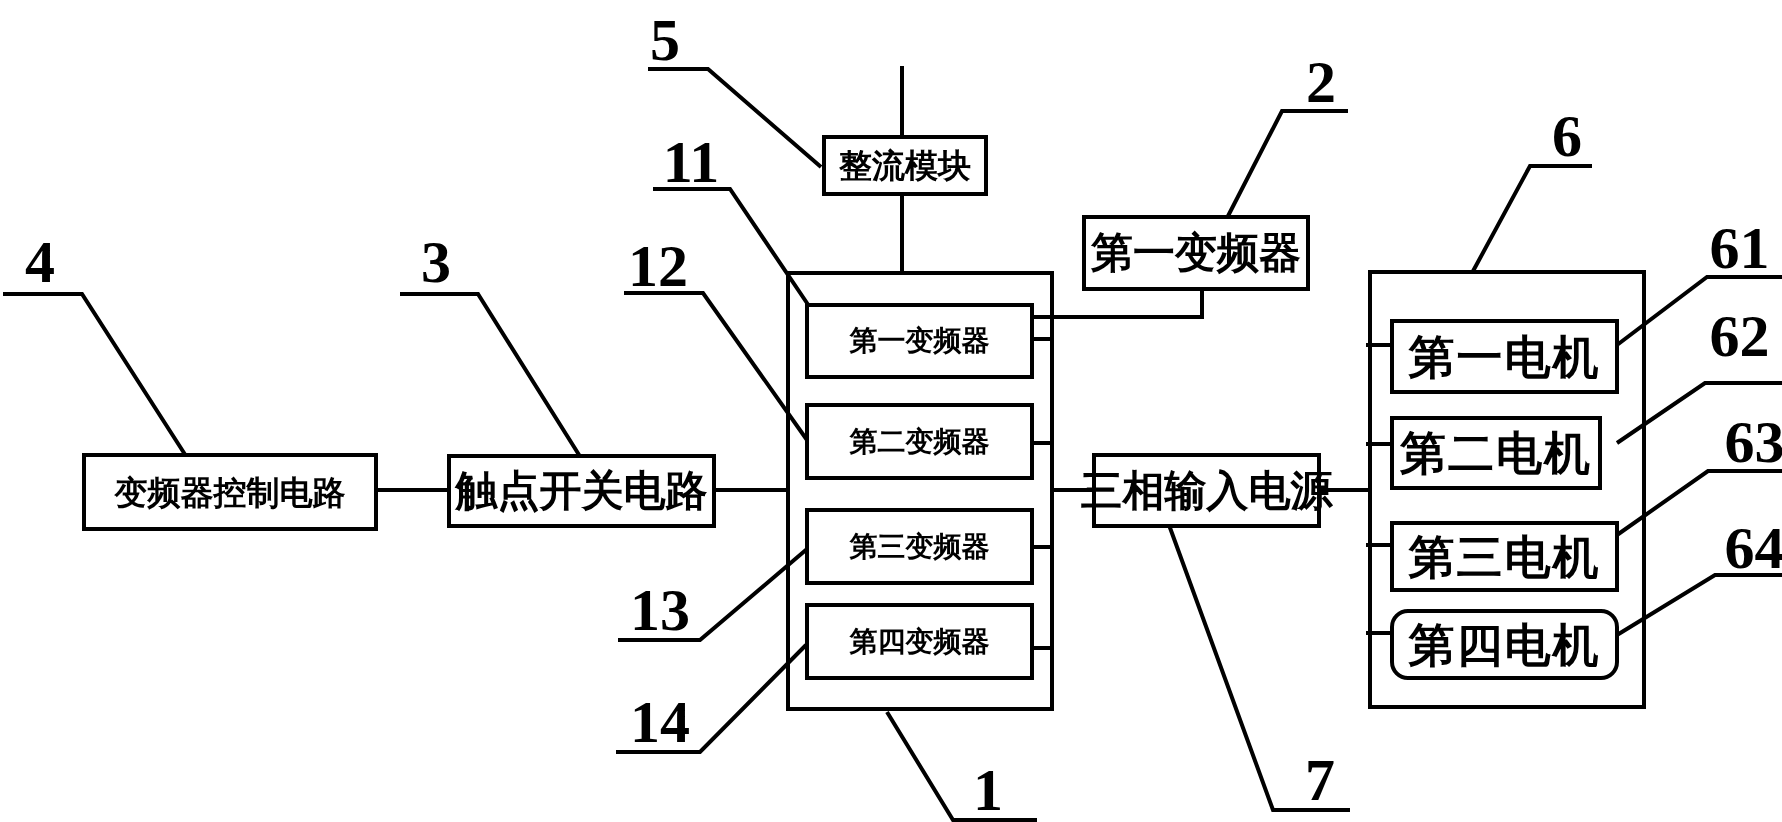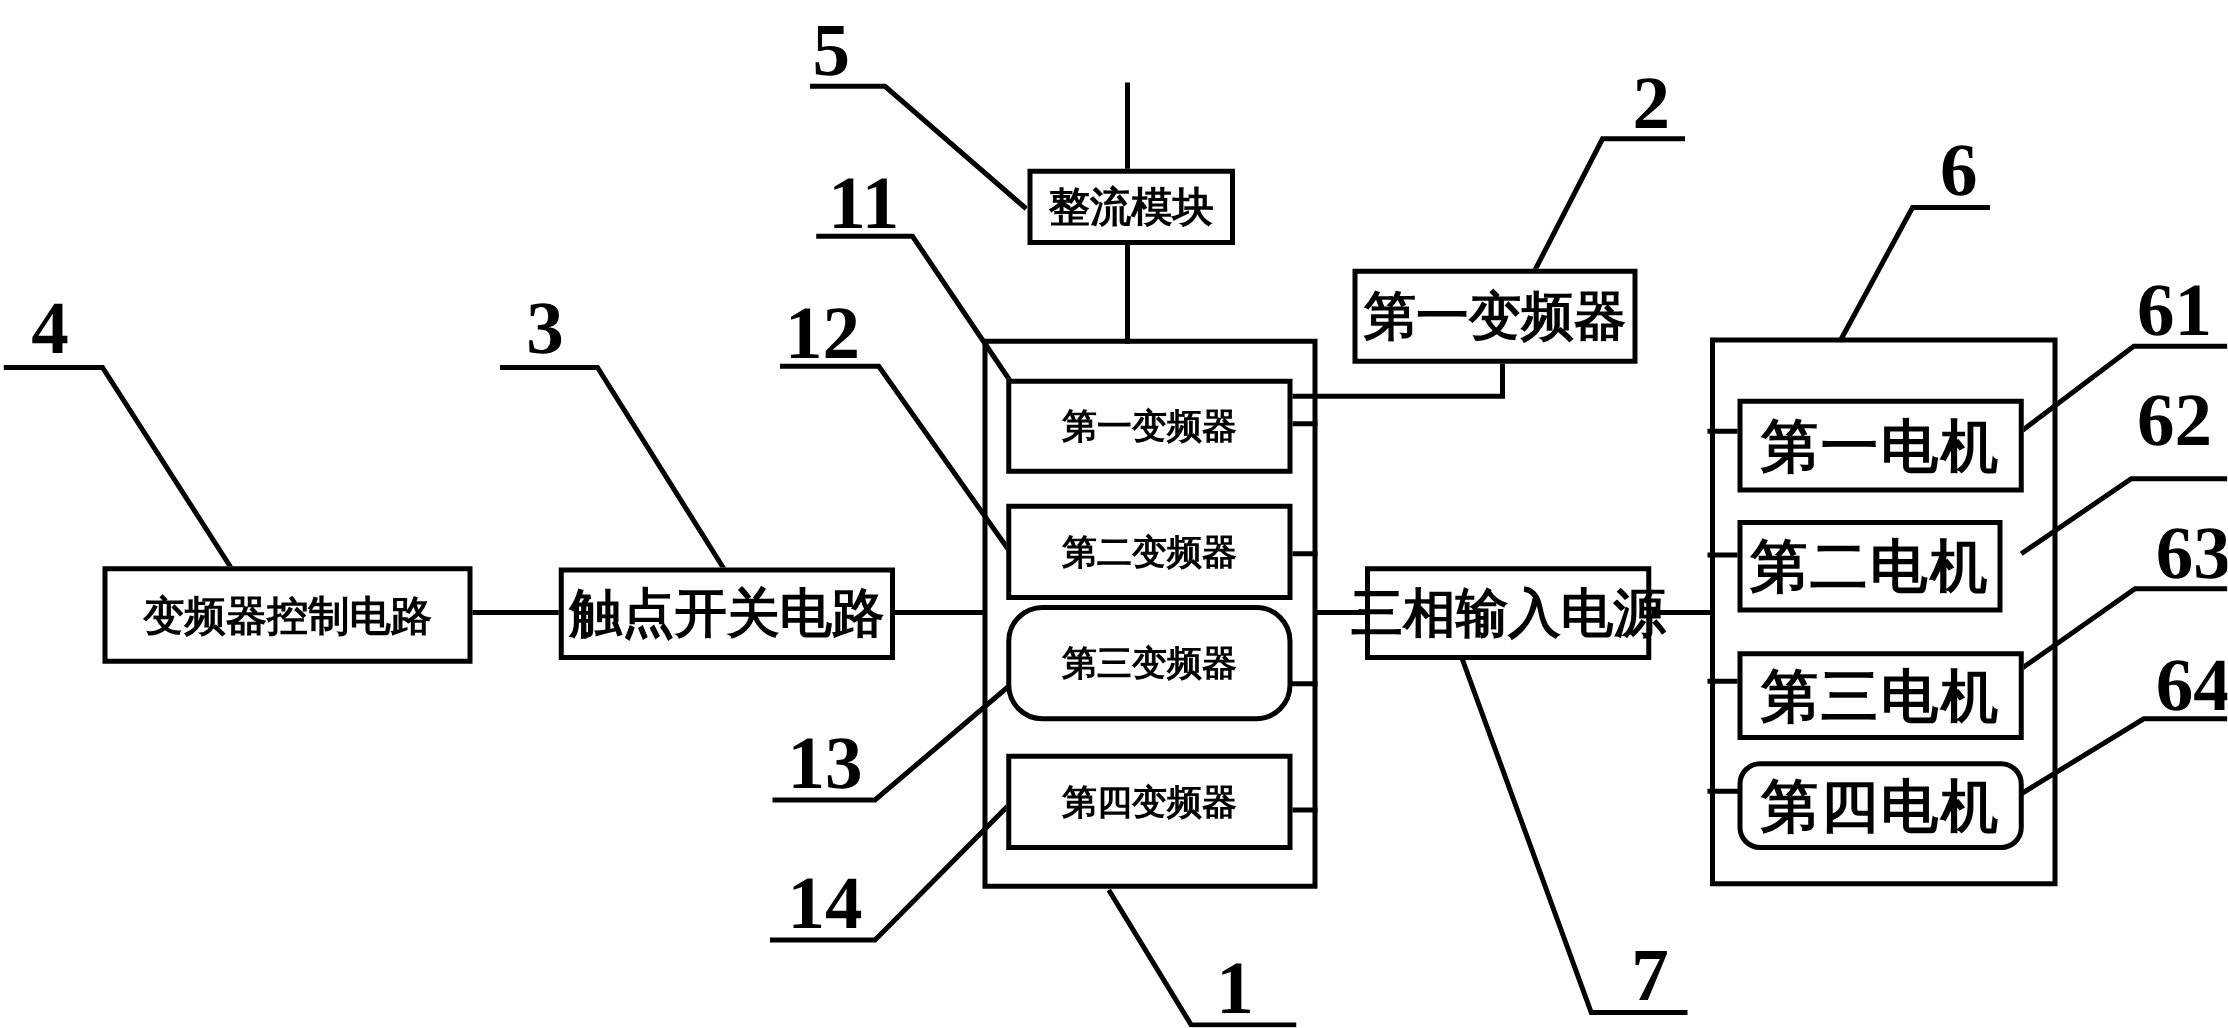--- a/index.html
+++ b/index.html
@@ -81,21 +81,21 @@
   <div class="box group" style="left:786px;top:271px;width:268px;height:440px;"></div>
   <div class="box group" style="left:1368px;top:270px;width:278px;height:439px;"></div>
 
 
   <div class="box fs39" style="left:822px;top:135px;width:166px;height:61px;">整流模块</div>
 
   <div class="box" style="left:1082px;top:215px;width:228px;height:76px;">第一变频器</div>
 
   <div class="box fs43" style="left:805px;top:303px;width:229px;height:76px;">第一变频器</div>
   <div class="box fs43" style="left:805px;top:403px;width:229px;height:77px;">第二变频器</div>
-  <div class="box fs43" style="left:805px;top:484px;width:229px;height:93px;border-radius:29px;">第三变频器</div>
+  <div class="box fs43" style="left:805px;top:508px;width:229px;height:77px;">第三变频器</div>
   <div class="box fs43" style="left:805px;top:603px;width:229px;height:77px;">第四变频器</div>
 
   <div class="box fs40" style="left:82px;top:453px;width:296px;height:78px;">变频器控制电路</div>
 
   <div class="box" style="left:447px;top:454px;width:269px;height:74px;">触点开关电路</div>
 
   <div class="box" style="left:1092px;top:453px;width:229px;height:75px;">三相输入电源</div>
 
   <div class="box motor" style="left:1390px;top:308px;width:229px;height:75px;">第一电机</div>
   <div class="box motor" style="left:1390px;top:405px;width:212px;height:74px;">第二电机</div>

